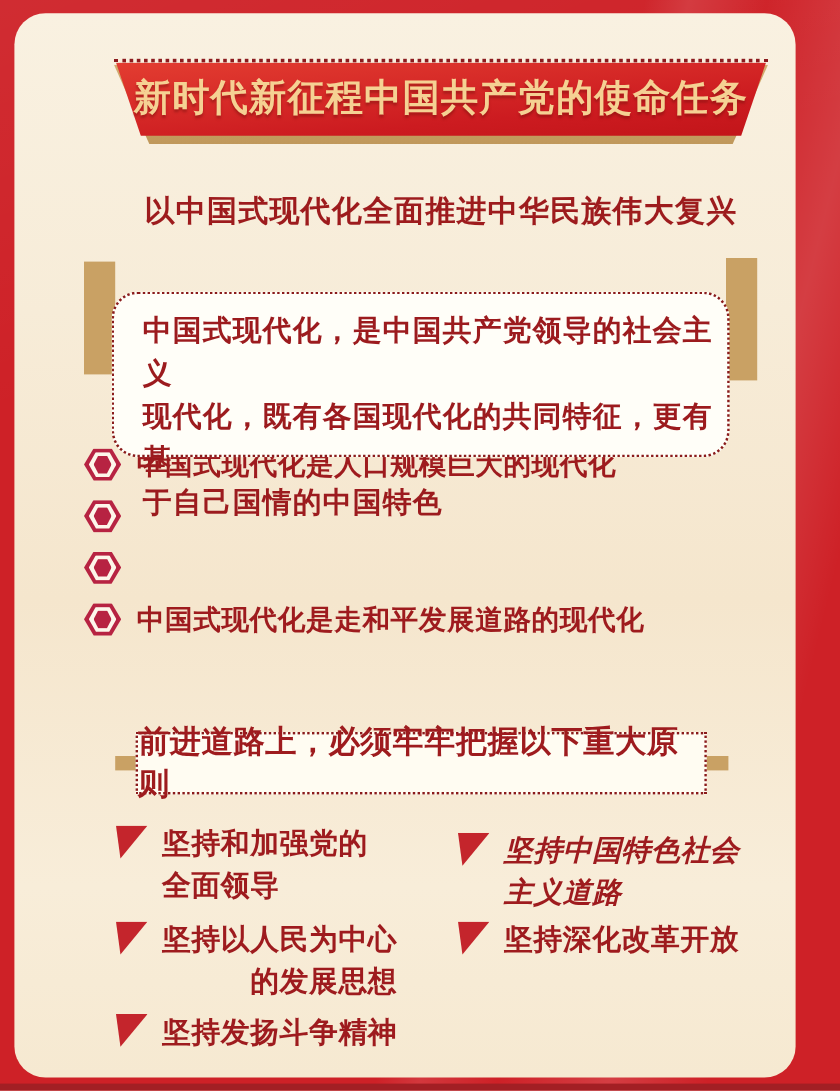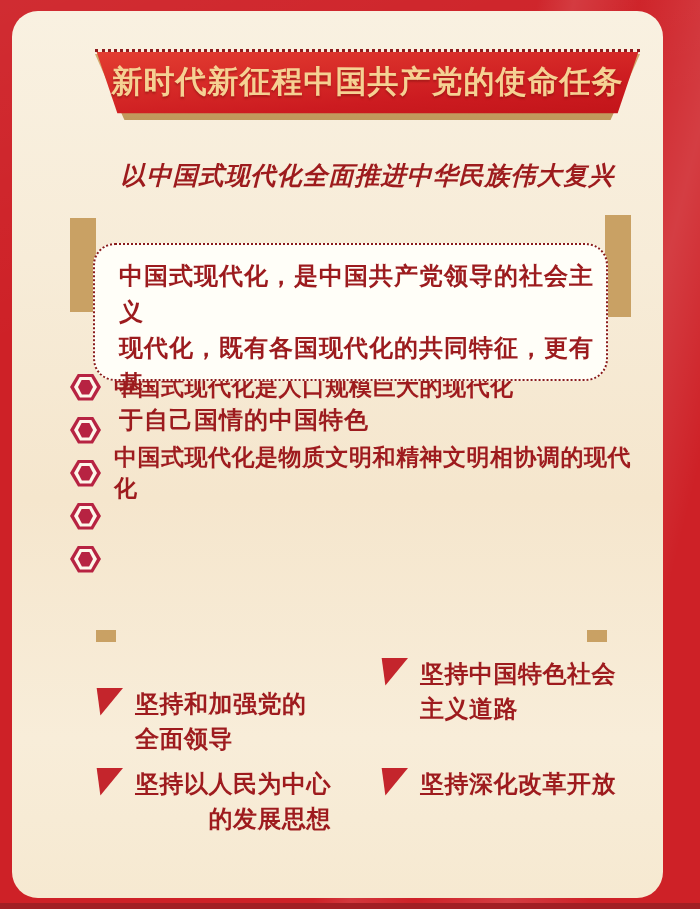--- a/index.html
+++ b/index.html
@@ -32,21 +32,21 @@
   .banner-red { position:absolute; left:0; top:0; width:100%; height:100%;
     background:linear-gradient(175deg,#e33d31 0%,#cc1b20 65%,#c01318 100%);
     clip-path:polygon(0.3% 0,99.7% 0,95.9% 90%,4.1% 90%); }
   .banner-title { position:absolute; left:0; top:0; right:0; bottom:9px;
     display:flex; align-items:center; justify-content:center;
     font-size:31px; color:#f5d193; letter-spacing:1px;
     text-shadow:0 2px 2px rgba(110,15,10,.4); }
 
   
   .subtitle { position:absolute; left:95px; top:159px; width:545px;
-    text-align:center; font-size:25px; color:#9d1b1d; letter-spacing:1px;font-style:italic; }
+    text-align:center; font-size:25px; color:#9d1b1d; letter-spacing:1px; }
 
   
   .intro-bar { position:absolute; width:26px; background:#c9a164; z-index:1; }
   .intro-bar.left  { left:70px;  top:218px; height:94px; }
   .intro-bar.right { left:605px; top:215px; height:102px; }
   .intro-box { position:absolute; left:93px; top:195px; width:515px; height:138px;
     background:#fffef8; border:2px dotted #8a1b1b; border-radius:22px; z-index:2;
     padding:13px 8px 10px 24px;
     font-size:24px; color:#9c1b1e; line-height:36px; letter-spacing:1px;
     white-space:pre-line;margin-top:48px; }
@@ -71,21 +71,21 @@
     display:flex; align-items:center; justify-content:center;
     font-size:26px; color:#9e1b1e; letter-spacing:0.5px; }
 
   
   .pr-item { position:absolute; display:flex; gap:12px;
     font-size:24px; color:#9e1b1e; line-height:35px; letter-spacing:0.5px;
     white-space:pre-line; }
   .pr-item .tri { width:31px; height:33px; flex:0 0 auto; margin-top:2px;
     background:#c4252c; clip-path:polygon(15% 0,100% 0,27% 83%); }
   .pos-l1 { left:92px;  top:686px; }
-  .pos-r1 { left:377px; top:656px; }
+  .pos-r1 { left:377px; top:692px;font-style:italic; }
   .pos-l2 { left:92px;  top:766px;text-align:right; }
   .pos-r2 { left:377px; top:766px;align-items:center; }
   .pos-l3 { left:92px;  top:843px; }
 
   .bottom-strip { position:absolute; left:0; top:903px; width:700px; height:6px;
     background:#a21f24; }
 </style>
 </head>
 <body>
 
@@ -123,56 +123,54 @@
           <i class="h2"></i>
           <i class="h3"></i>
         </span>
     </div>
     <div class="bullet">
       <span class="hex">
           <i class="h1"></i>
           <i class="h2"></i>
           <i class="h3"></i>
         </span>
-      <span>中国式现代化是物质文明和精神文明相协调的现代化</span>
     </div>
     <div class="bullet">
       <span class="hex">
           <i class="h1"></i>
           <i class="h2"></i>
           <i class="h3"></i>
         </span>
-    </div>
-    <div class="bullet">
-      <span class="hex">
-          <i class="h1"></i>
-          <i class="h2"></i>
-          <i class="h3"></i>
-        </span>
+      <span>中国式现代化是走和平发展道路的现代化</span>
     </div>
   </div>
 
   <div class="head-bar left"></div>
   <div class="head-bar right"></div>
+  <div class="principles-heading">前进道路上，必须牢牢把握以下重大原则</div>
 
   <div class="pr-item pos-l1">
     <span class="tri"></span>
     <span>坚持和加强党的
 全面领导</span>
   </div>
   <div class="pr-item pos-r1">
     <span class="tri"></span>
     <span>坚持中国特色社会
 主义道路</span>
   </div>
   <div class="pr-item pos-l2">
     <span class="tri"></span>
     <span>坚持以人民为中心
 的发展思想</span>
   </div>
   <div class="pr-item pos-r2">
     <span class="tri"></span>
     <span>坚持深化改革开放</span>
   </div>
+  <div class="pr-item pos-l3">
+    <span class="tri"></span>
+    <span>坚持发扬斗争精神</span>
+  </div>
 
   <div class="bottom-strip"></div>
 
 </div>
 
 </body></html>

